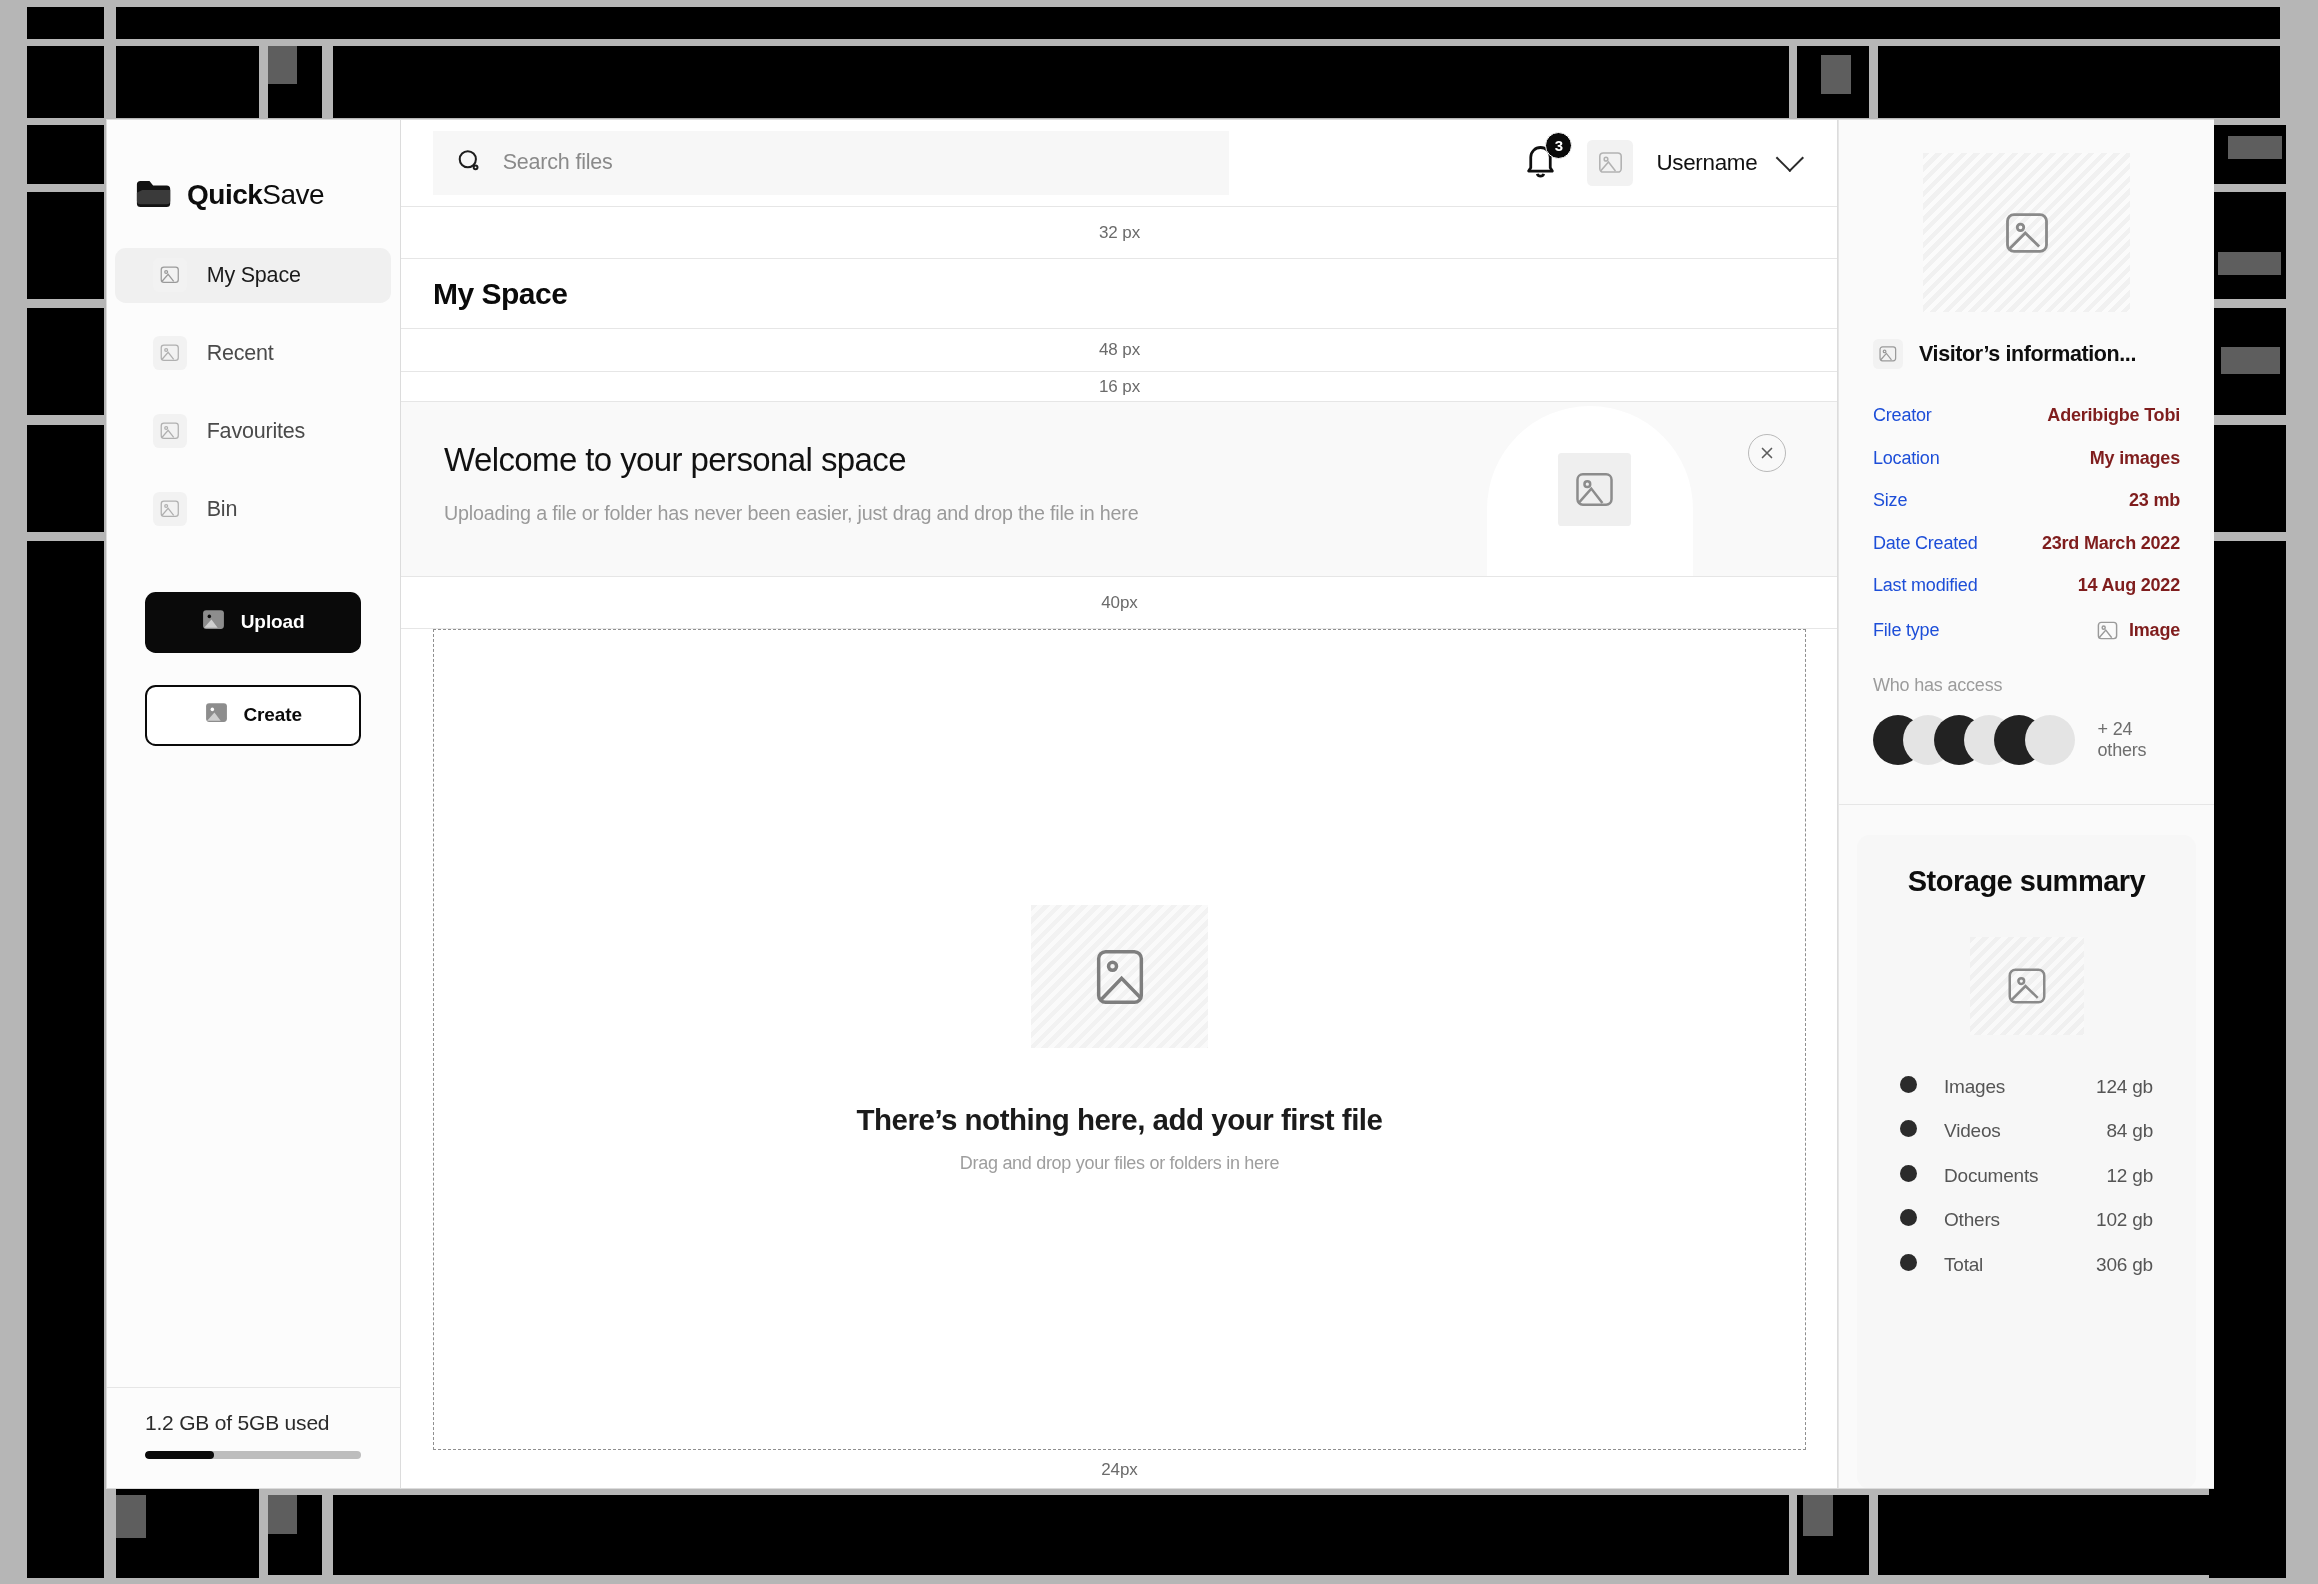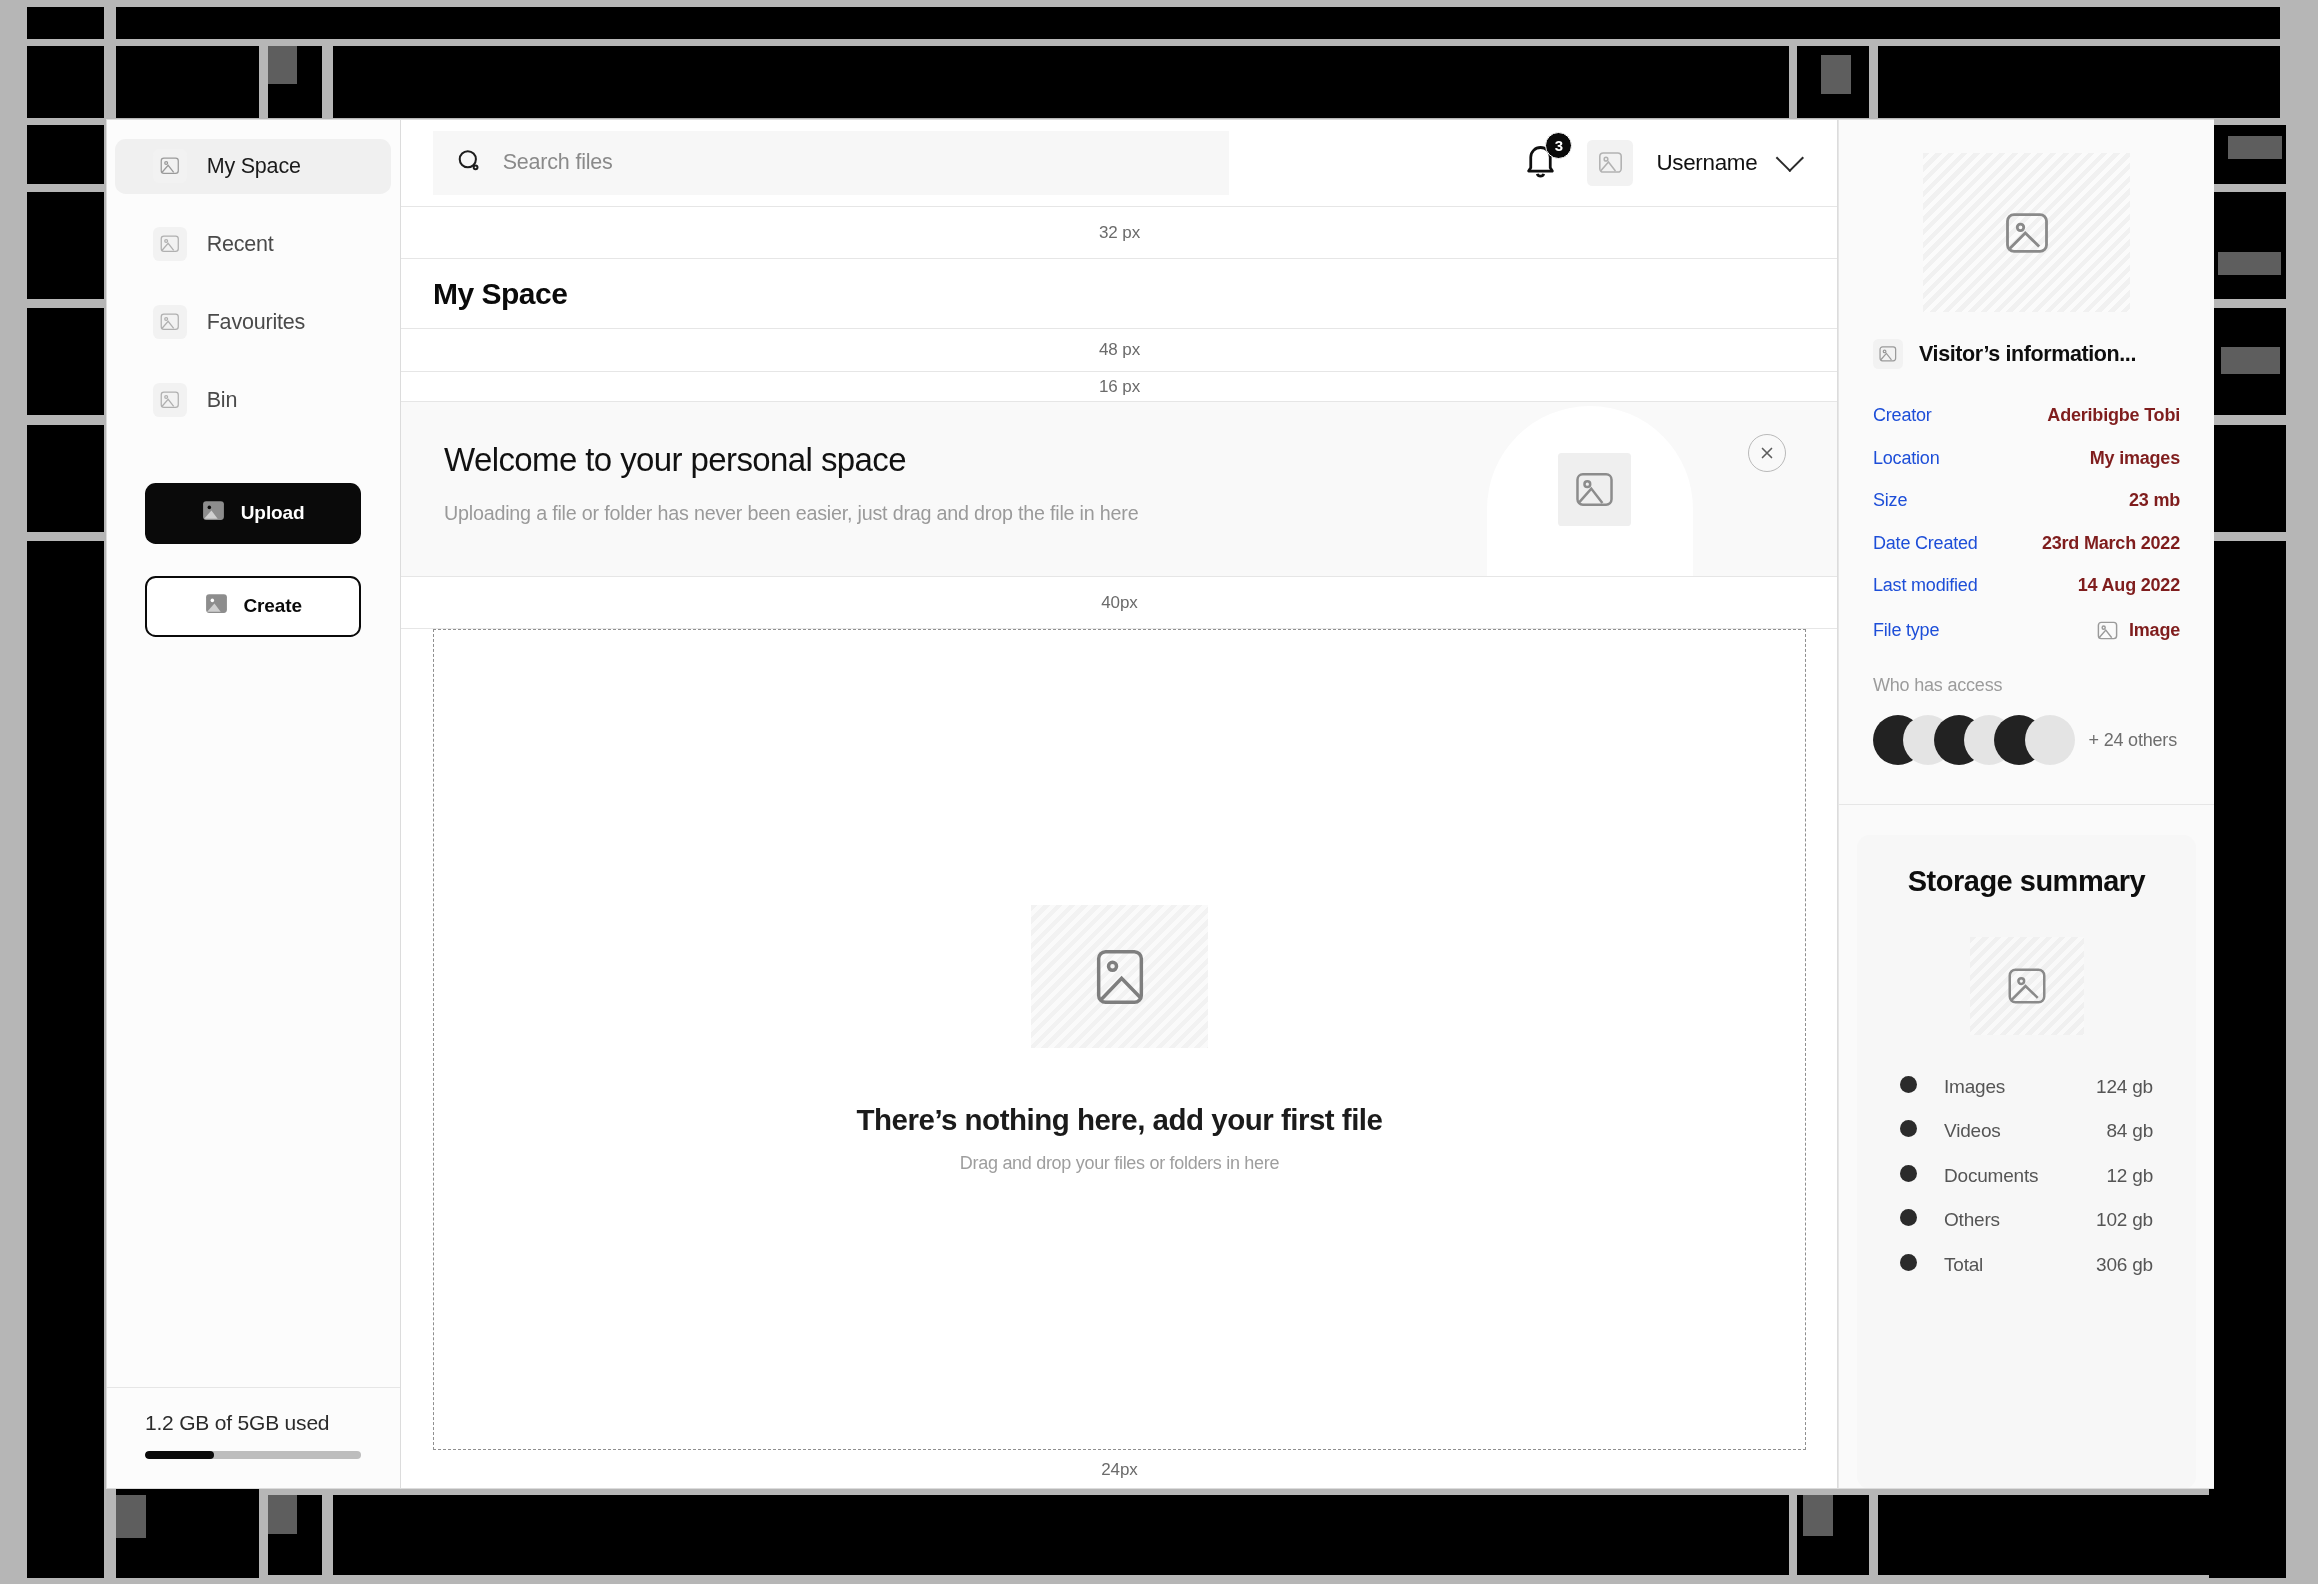--- a/index.html
+++ b/index.html
@@ -203,21 +203,21 @@
     width: 207px; height: 159px; margin: 21.5px auto 27px auto;
   }
   .rp-filetitle { display: flex; align-items: center; gap: 16px; margin-bottom: 36px; }
   .rp-filetitle-text { font-size: 21.5px; font-weight: 700; color: #0e0e0e; letter-spacing: -0.4px; }
 
   .meta-row { display: flex; justify-content: space-between; align-items: center; margin-bottom: 21.5px; }
   .meta-key { font-size: 18px; color: #1d4ed8; letter-spacing: -0.2px; }
   .meta-val { font-size: 18px; font-weight: 700; color: #7f1d1d; letter-spacing: -0.2px; display: flex; align-items: center; gap: 9px; }
 
   .access-label { font-size: 18px; color: #9c9c9c; margin: 32px 0 19.7px 0; letter-spacing: -0.2px; }
-  .access-row { display: flex; align-items: center; gap: 14px; padding-bottom: 39px; }
+  .access-row { display: flex; align-items: center; gap: 23px; padding-bottom: 39px; }
   .avatars { display: flex; }
   .av { width: 50px; height: 50px; border-radius: 50%; }
   .av-dark { background: #222222; }
   .av-light { background: #e4e4e4; }
   .avatars > * + * { margin-left: -19.7px; }
   .others { font-size: 18px; color: #6e6e6e; letter-spacing: -0.2px; }
 
   .rp-divider { height: 0.9px; background: #e6e6e6; margin: 0 0 0 0; }
 
   .storage-card { margin: 30px 18px 0 18px; background: #f7f7f7; border-radius: 12.5px; padding: 30px 27px 28px 27px; flex: 1; }
@@ -291,20 +291,29 @@
 
   <div class="guides">
     <div class="gl-v" style="left:0px;"></div>
     <div class="gl-v" style="left:294px;"></div>
     <div class="gl-v" style="left:1731px;"></div>
     <div class="gl-h" style="top:0px;"></div>
     <div class="gl-h" style="top:1369px;"></div>
   </div>
 
   <aside class="sidebar">
+    <div class="logo-row">
+      <span>
+        <svg width="36" height="28" viewBox="0 0 40 31">
+          <path d="M1 5a4 4 0 014-4h10l4 5h15a4 4 0 014 4v16a4 4 0 01-4 4H5a4 4 0 01-4-4z" fill="#121212"></path>
+          <path d="M7 11h31v12a4 4 0 01-4 4H5a4 4 0 01-4-4V14z" fill="#3a3a3a"></path>
+        </svg>
+      </span>
+      <span class="logo-text"><b>Quick</b><span>Save</span></span>
+    </div>
 
     <nav class="nav">
       <div class="nav-item active">
         <span class="ph" style="width:34px;height:34px;border-radius:6.3px;">
           <svg width="21.5" height="21.5" viewBox="0 0 24 24" fill="none" stroke="#9a9a9a" stroke-width="1.4">
             <rect x="2.5" y="3.5" width="19" height="17" rx="3"></rect>
               <circle cx="8" cy="9" r="1.6"></circle>
               <path d="M3.2 19.5l7-8 6.2 8"></path>
           </svg>
         </span>

